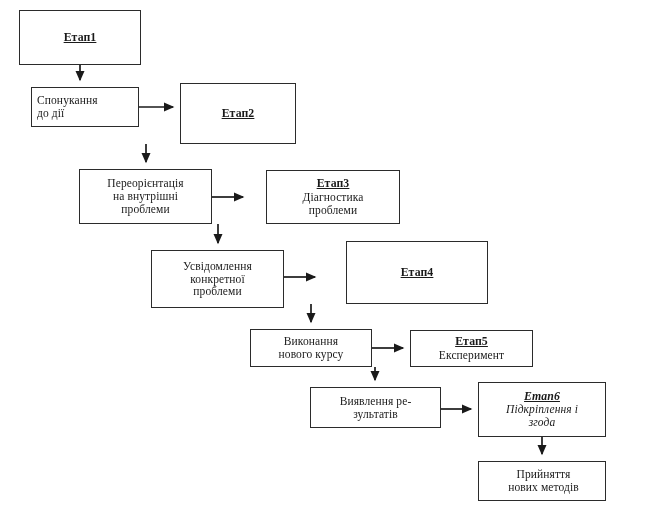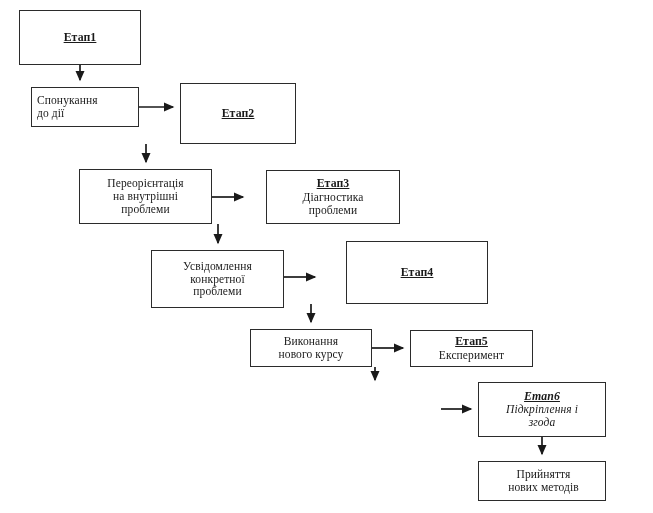--- a/index.html
+++ b/index.html
@@ -137,20 +137,25 @@
 
     <span class="node-text">Виконання
 нового курсу</span>
   </div>
 
   <div class="node" style="left: 410px; top: 330px; width: 123px; height: 37px;">
     <span class="stage-label">Етап5</span>
     <span class="node-text">Експеримент</span>
   </div>
 
+  <div class="node" style="left: 310px; top: 387px; width: 131px; height: 41px;">
+
+    <span class="node-text">Виявлення ре-
+зультатів</span>
+  </div>
 
   <div class="node" style="left: 478px; top: 382px; width: 128px; height: 55px; font-style: italic;">
     <span class="stage-label">Етап6</span>
     <span class="node-text">Підкріплення і
 згода</span>
   </div>
 
   <div class="node" style="left: 478px; top: 461px; width: 128px; height: 40px; padding-left: 6px;">
 
     <span class="node-text">Прийняття

